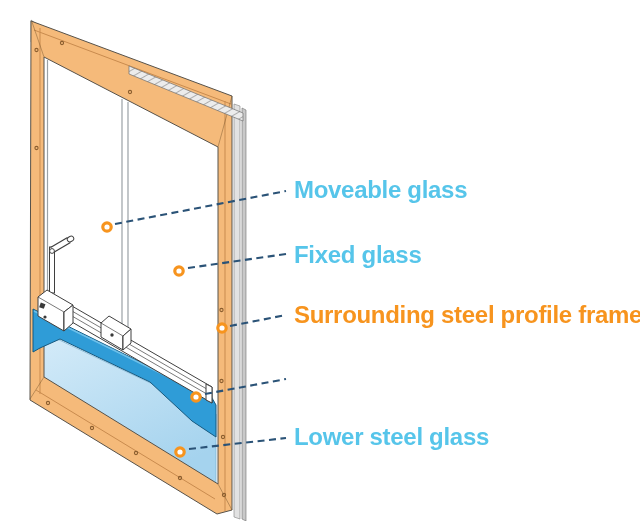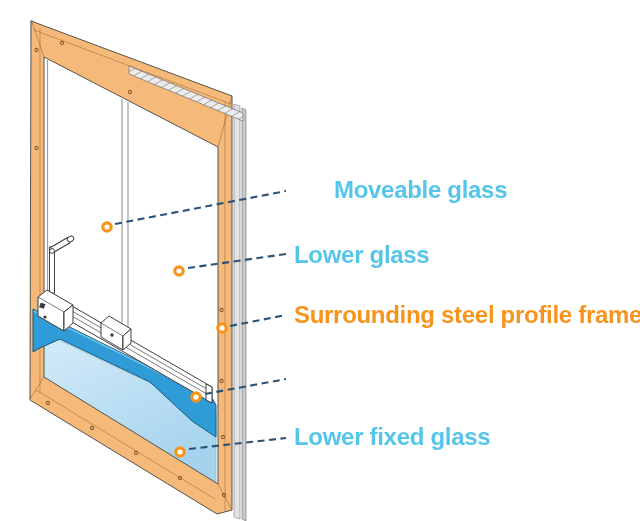--- a/index.html
+++ b/index.html
@@ -132,17 +132,17 @@
 
     <g>
       <circle class="marker" cx="107" cy="227" r="4.2"></circle>
       <circle class="marker" cx="179" cy="271" r="4.2"></circle>
       <circle class="marker" cx="222" cy="328" r="4.2"></circle>
       <circle class="marker" cx="196" cy="397" r="4.2"></circle>
       <circle class="marker" cx="180" cy="452" r="4.2"></circle>
     </g>
   </svg>
 
-  <div class="callout-label" style="top: 177px; color: rgb(86, 197, 234); margin-left: 40px;">Moveable glass</div>
-  <div class="callout-label" style="top: 242px; color: rgb(86, 197, 234);">Lower glass</div>
+  <div class="callout-label" style="top: 177px; color: rgb(86, 197, 234);">Moveable glass</div>
+  <div class="callout-label" style="top: 242px; color: rgb(86, 197, 234);">Fixed glass</div>
   <div class="callout-label" style="top: 302px; color: rgb(247, 148, 30);">Surrounding steel profile frame</div>
-  <div class="callout-label" style="top: 424px; color: rgb(86, 197, 234);">Lower fixed glass</div>
+  <div class="callout-label" style="top: 424px; color: rgb(86, 197, 234);">Lower steel glass</div>
 </div>
 
 </body></html>

